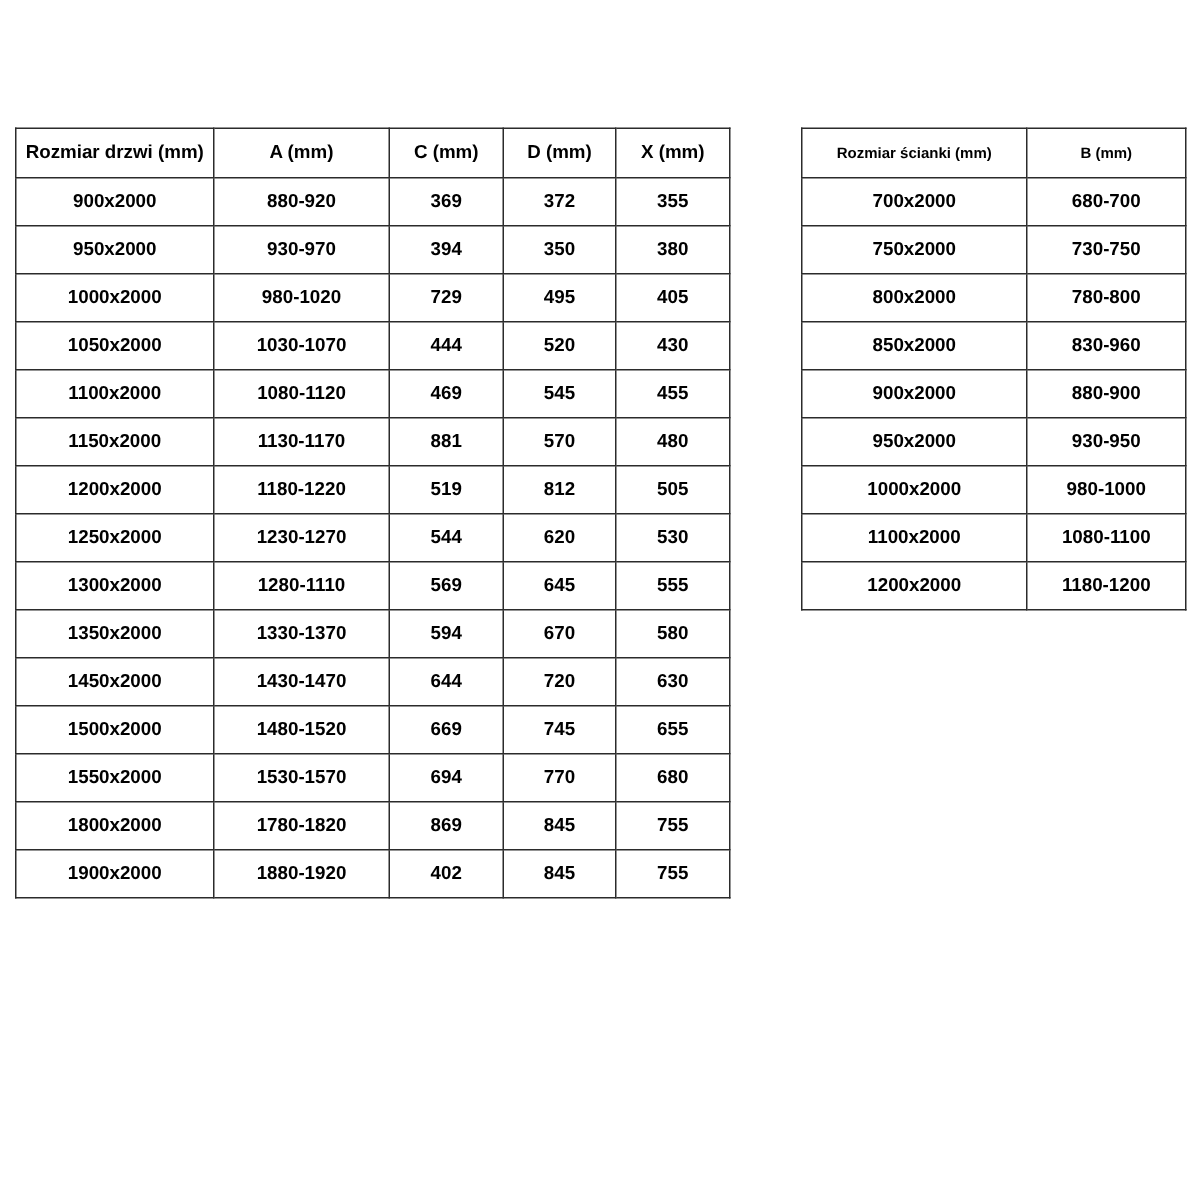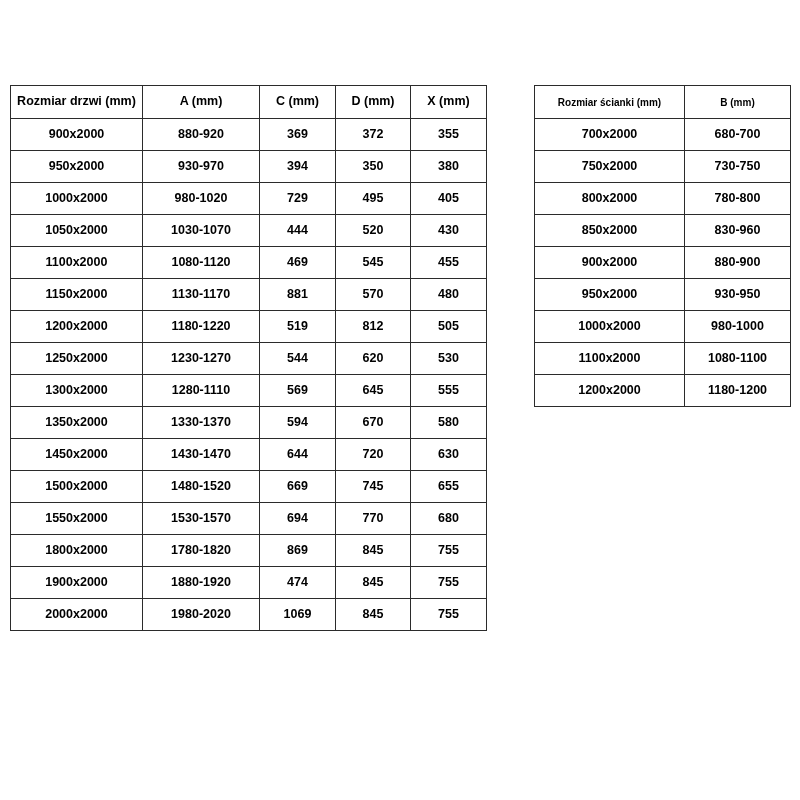--- a/index.html
+++ b/index.html
@@ -191,28 +191,21 @@
       <tr>
         <td>1800x2000</td>
         <td>1780-1820</td>
         <td>869</td>
         <td>845</td>
         <td>755</td>
       </tr>
       <tr>
         <td>1900x2000</td>
         <td>1880-1920</td>
-        <td>474</td>
-        <td>845</td>
-        <td>755</td>
-      </tr>
-      <tr>
-        <td>2000x2000</td>
-        <td>1980-2020</td>
-        <td>1069</td>
+        <td>402</td>
         <td>845</td>
         <td>755</td>
       </tr>
     </tbody>
   </table>
 
   <table class="grid" id="wall-table">
     <colgroup>
       <col class="w0">
         <col class="w1">

